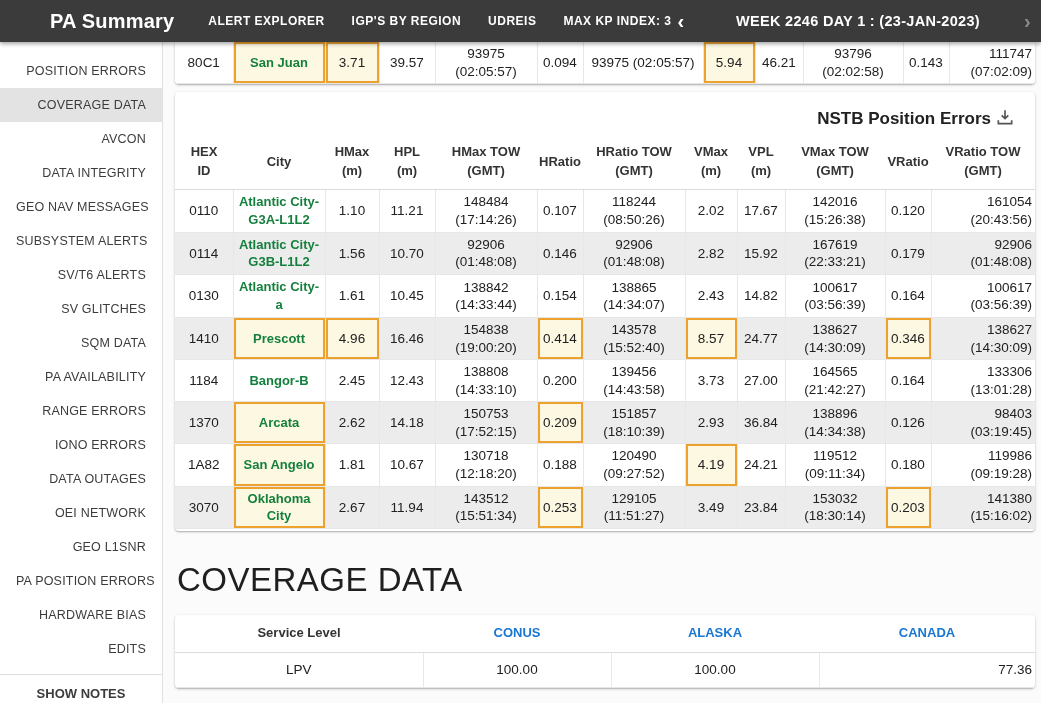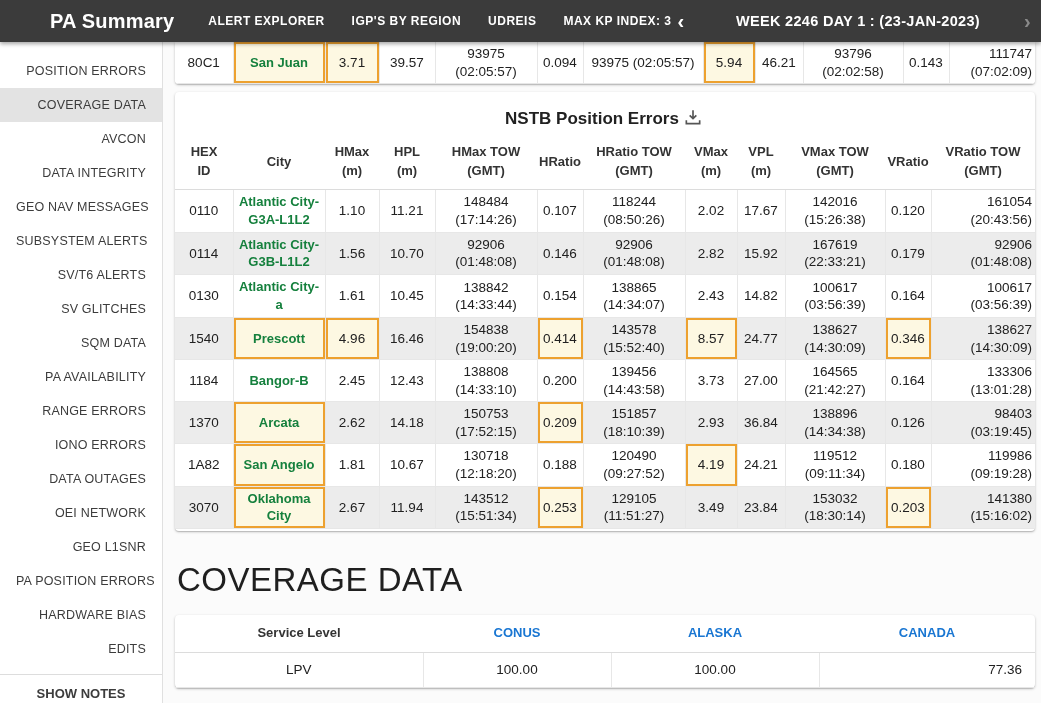--- a/index.html
+++ b/index.html
@@ -44,21 +44,21 @@
   tbody tr:first-child td { border-top:none; }
   tbody tr:nth-child(even) { background:#ececec; }
   .toprow tbody tr { background:#fff !important; }
   th { border:none; border-bottom:1px solid #dcdcdc; font-size:13px; font-weight:700; color:#333;
        padding:8px 2px; line-height:1.45; text-align:center; }
   .sub { display:block; }
   .hl { background:#fdf8e2 !important; box-shadow:inset 0 0 0 2px #eda12f; }
   .citylink { color:#15803d; font-weight:700; font-size:13px; cursor:pointer; }
   .nowrap { white-space:nowrap; }
 
-  .nstb-head { display:flex; align-items:center; justify-content:center; padding:13px 16px 2px 18px; }
+  .nstb-head { display:flex; align-items:center; justify-content:flex-end; padding:13px 16px 2px 18px; }
   .nstb-title { font-size:17px; font-weight:700; color:#212121; }
   .dl-icon { cursor:pointer; color:#555; padding:2px 4px; }
 
   .section-heading { font-size:33px; font-weight:400; color:#1f1f1f; letter-spacing:.5px;
                      margin:30px 0 16px 2px; }
   .cov-table th { padding:9px 2px; }
   .cov-blue { color:#1976d2; cursor:pointer; }
 </style>
 </head>
 <body>
@@ -298,21 +298,21 @@
               <span class="sub">100617</span>
               <span class="sub">(03:56:39)</span>
             </td>
             <td>0.164</td>
             <td>
               <span class="sub">100617</span>
               <span class="sub">(03:56:39)</span>
             </td>
           </tr>
           <tr>
-            <td>1540</td>
+            <td>1410</td>
             <td class="hl"><span class="citylink">Prescott</span></td>
             <td class="hl">4.96</td>
             <td>16.46</td>
             <td>
               <span class="sub">154838</span>
               <span class="sub">(19:00:20)</span>
             </td>
             <td class="hl">0.414</td>
             <td>
               <span class="sub">143578</span>
@@ -452,19 +452,19 @@
             <th class="cov-blue">CONUS</th>
             <th class="cov-blue">ALASKA</th>
             <th class="cov-blue">CANADA</th>
           </tr>
         </thead>
       <tbody id="cov-body">
           <tr>
             <td style="padding: 8px 3px;">LPV</td>
             <td style="padding: 8px 3px;">100.00</td>
             <td style="padding: 8px 3px;">100.00</td>
-            <td style="padding: 8px 13px;">77.36</td>
+            <td style="padding: 8px 3px;">77.36</td>
           </tr>
         </tbody>
     </table>
   </div>
 
 </div>
 
 </body></html>

